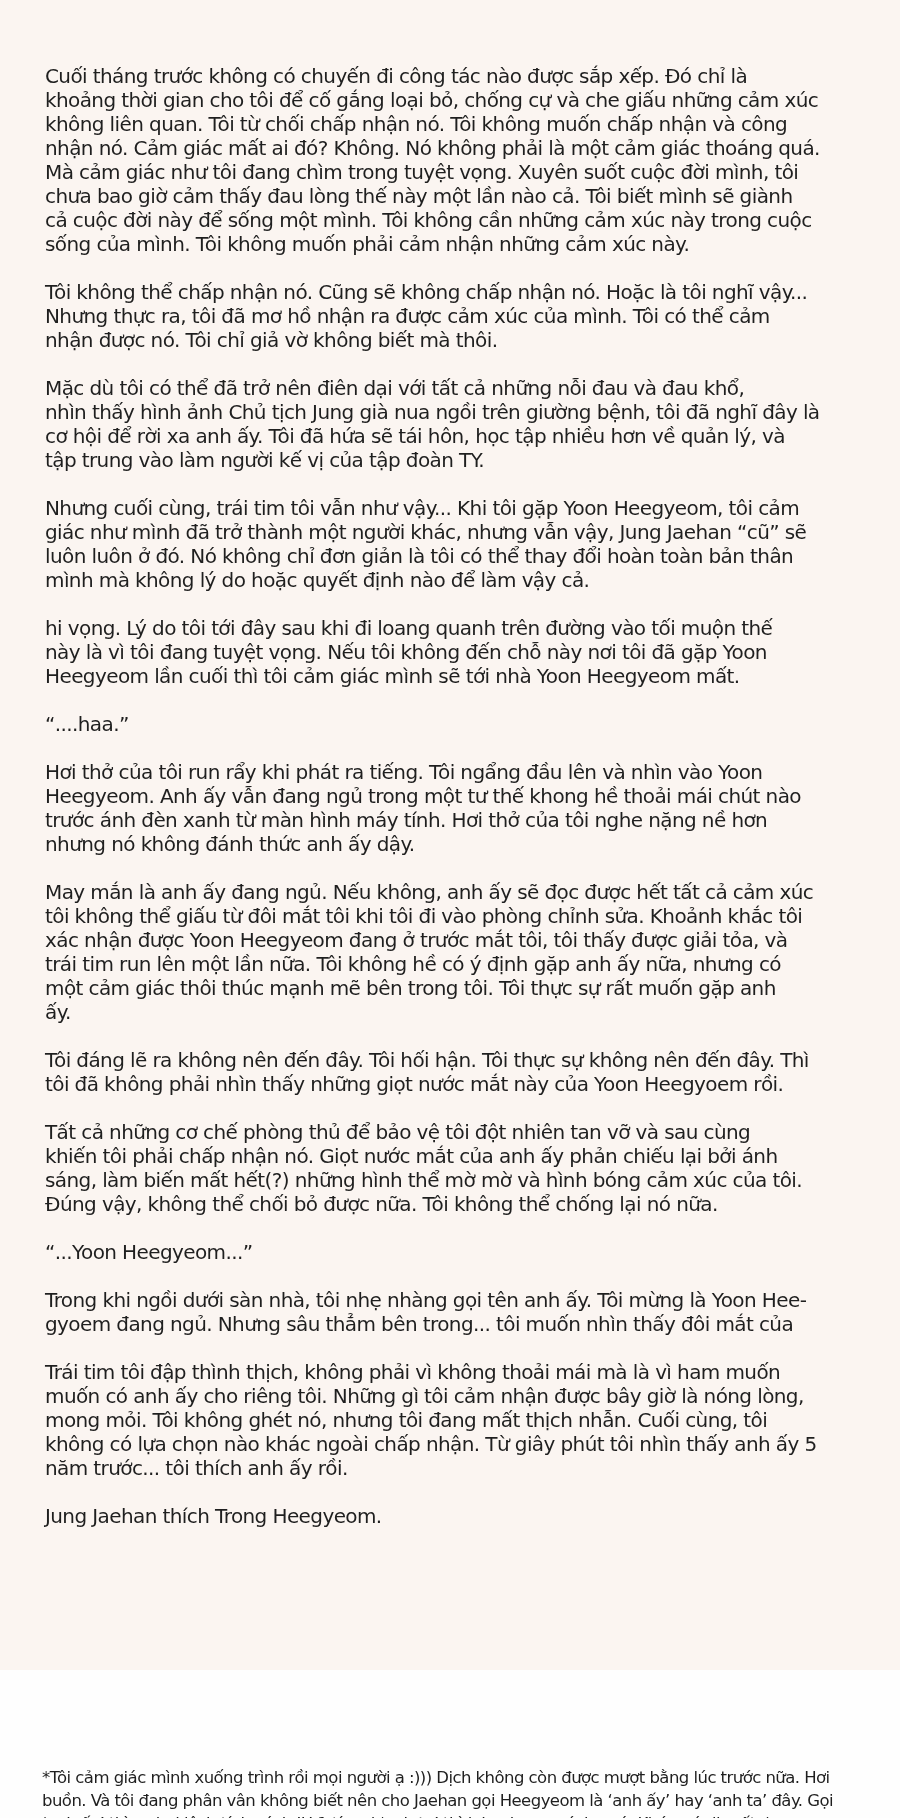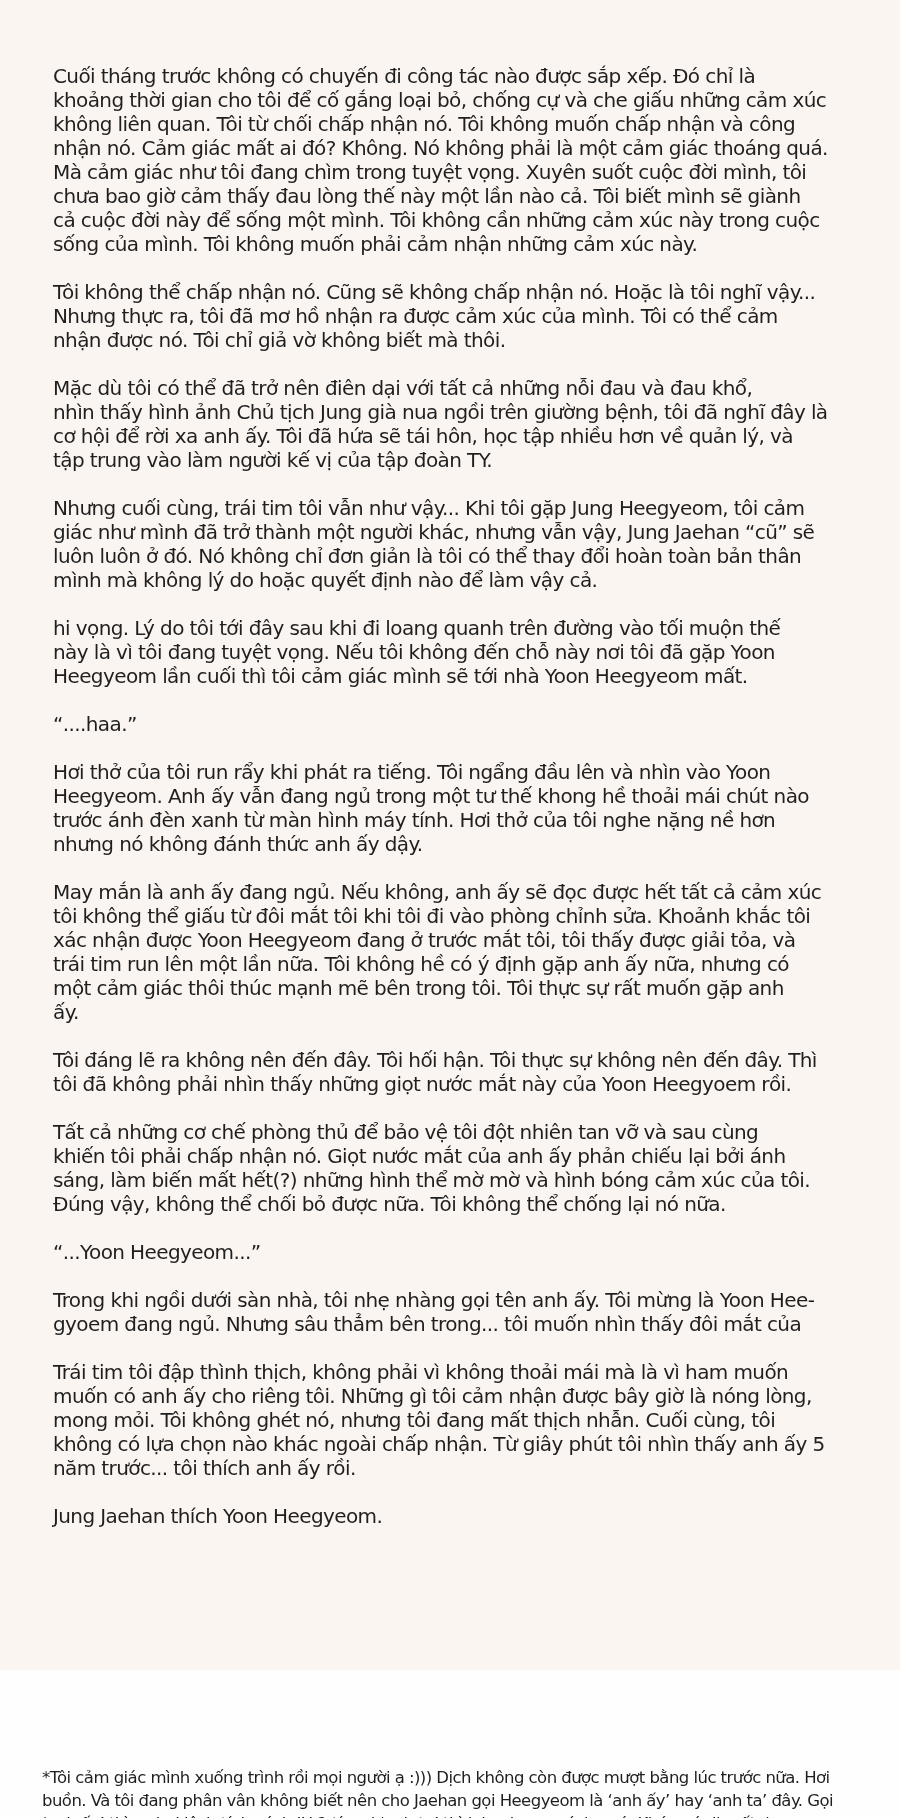--- a/index.html
+++ b/index.html
@@ -33,21 +33,21 @@
   }
   .story {
     position: absolute;
     top: 64px;
     left: 45px;
     right: 30px;
     font-size: 20px;
     line-height: 24px;
     letter-spacing: -0.6px;
   }
-  .para { margin: 0 0 24px 8px; }
+  .para { margin: 0 0 24px 0; }
   .line { white-space: pre; }
   .note {
     position: absolute;
     top: 1736px;
     left: 42px;
     right: 12px;
     font-size: 16.5px;
     line-height: 23px;
     letter-spacing: -0.55px;
     margin-top: 30px;
@@ -75,21 +75,21 @@
         <div class="line">Nhưng thực ra, tôi đã mơ hồ nhận ra được cảm xúc của mình. Tôi có thể cảm</div>
         <div class="line">nhận được nó. Tôi chỉ giả vờ không biết mà thôi.</div>
       </div>
       <div class="para">
         <div class="line">Mặc dù tôi có thể đã trở nên điên dại với tất cả những nỗi đau và đau khổ,</div>
         <div class="line">nhìn thấy hình ảnh Chủ tịch Jung già nua ngồi trên giường bệnh, tôi đã nghĩ đây là</div>
         <div class="line">cơ hội để rời xa anh ấy. Tôi đã hứa sẽ tái hôn, học tập nhiều hơn về quản lý, và</div>
         <div class="line">tập trung vào làm người kế vị của tập đoàn TY.</div>
       </div>
       <div class="para">
-        <div class="line">Nhưng cuối cùng, trái tim tôi vẫn như vậy... Khi tôi gặp Jung Heegyeom, tôi cảm</div>
+        <div class="line">Nhưng cuối cùng, trái tim tôi vẫn như vậy... Khi tôi gặp Yoon Heegyeom, tôi cảm</div>
         <div class="line">giác như mình đã trở thành một người khác, nhưng vẫn vậy, Jung Jaehan “cũ” sẽ</div>
         <div class="line">luôn luôn ở đó. Nó không chỉ đơn giản là tôi có thể thay đổi hoàn toàn bản thân</div>
         <div class="line">mình mà không lý do hoặc quyết định nào để làm vậy cả.</div>
       </div>
       <div class="para">
         <div class="line">hi vọng. Lý do tôi tới đây sau khi đi loang quanh trên đường vào tối muộn thế</div>
         <div class="line">này là vì tôi đang tuyệt vọng. Nếu tôi không đến chỗ này nơi tôi đã gặp Yoon</div>
         <div class="line">Heegyeom lần cuối thì tôi cảm giác mình sẽ tới nhà Yoon Heegyeom mất.</div>
       </div>
       <div class="para">
@@ -127,21 +127,21 @@
         <div class="line">gyoem đang ngủ. Nhưng sâu thẳm bên trong... tôi muốn nhìn thấy đôi mắt của</div>
       </div>
       <div class="para">
         <div class="line">Trái tim tôi đập thình thịch, không phải vì không thoải mái mà là vì ham muốn</div>
         <div class="line">muốn có anh ấy cho riêng tôi. Những gì tôi cảm nhận được bây giờ là nóng lòng,</div>
         <div class="line">mong mỏi. Tôi không ghét nó, nhưng tôi đang mất thịch nhẫn. Cuối cùng, tôi</div>
         <div class="line">không có lựa chọn nào khác ngoài chấp nhận. Từ giây phút tôi nhìn thấy anh ấy 5</div>
         <div class="line">năm trước... tôi thích anh ấy rồi.</div>
       </div>
       <div class="para">
-        <div class="line">Jung Jaehan thích Yoon Heegyeom.</div>
+        <div class="line">Jung Jaehan thích Trong Heegyeom.</div>
       </div>
     </main>
   <footer class="note">
       <div class="line">*Tôi cảm giác mình xuống trình rồi mọi người ạ :))) Dịch không còn được mượt bằng lúc trước nữa. Hơi</div>
       <div class="line">buồn. Và tôi đang phân vân không biết nên cho Jaehan gọi Heegyeom là ‘anh ấy’ hay ‘anh ta’ đây. Gọi</div>
       <div class="line">‘anh ấy’ thì sợ hơi lệch tính cách JH 1 tí, gọi ‘anh ta’ thì lại nghe xa cách quá. Khó quá đi mất :)</div>
     </footer>
 </div>
 
 </body></html>

